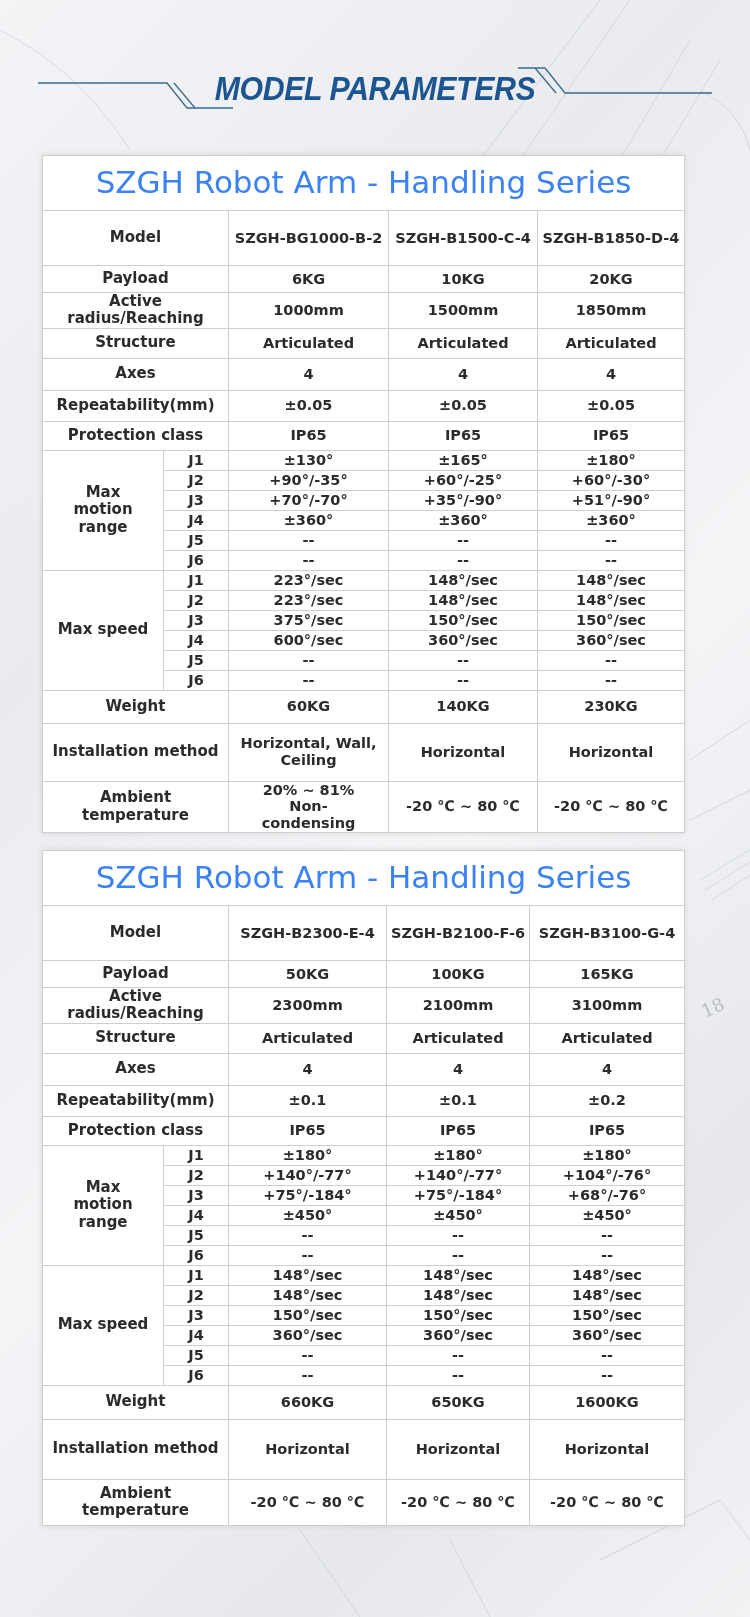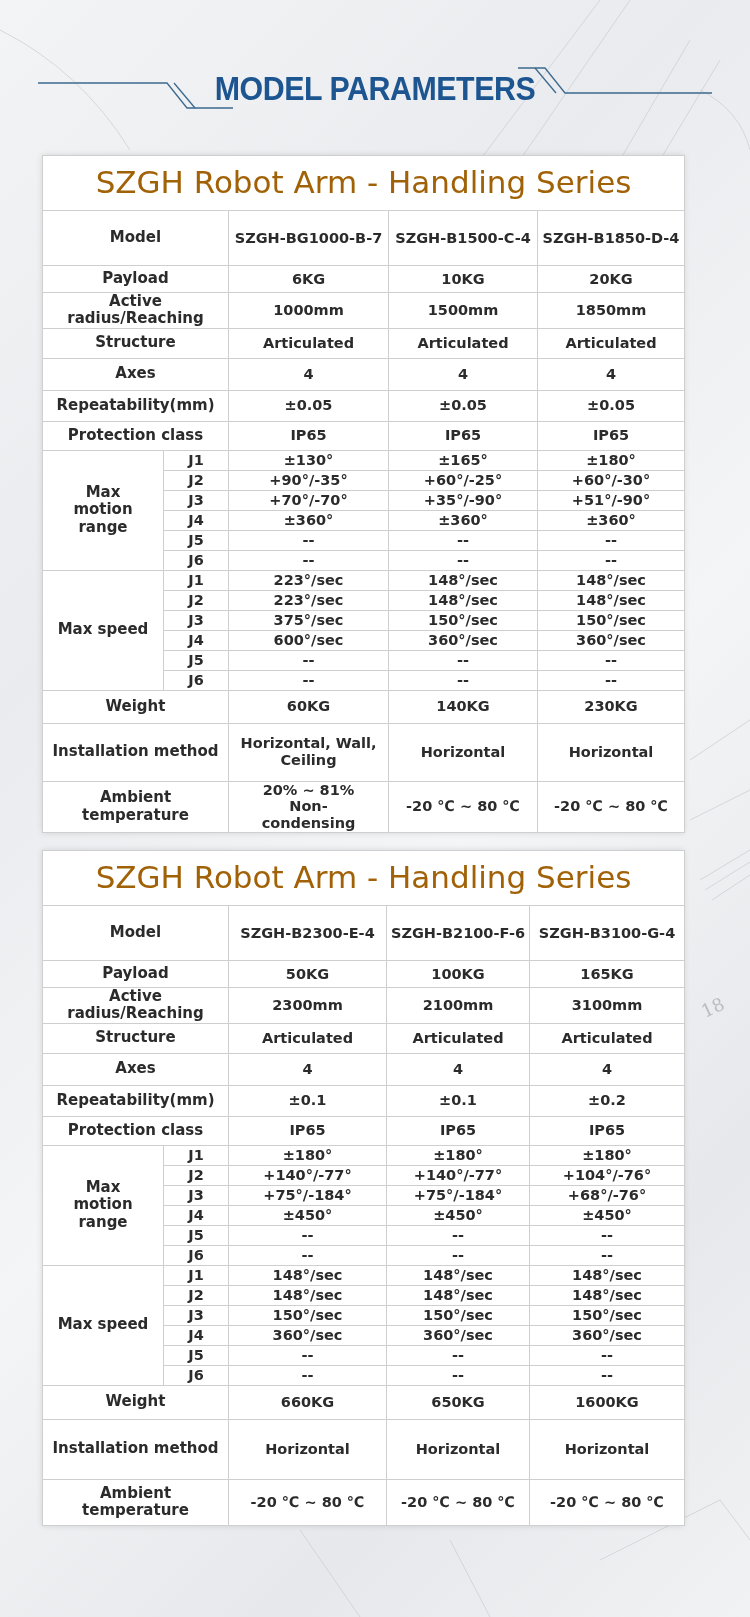--- a/index.html
+++ b/index.html
@@ -2,39 +2,39 @@
 <html><head>
 <meta charset="utf-8">
 <style>
   html, body { margin: 0; padding: 0; }
   body {
     width: 750px; height: 1617px; overflow: hidden; position: relative;
     background: linear-gradient(135deg, #f3f4f6 0%, #e9ebee 30%, #f4f5f7 55%, #e6e8eb 80%, #f1f2f4 100%);
     font-family: "Liberation Sans", "DejaVu Sans", sans-serif;
   }
   .bg-lines { position: absolute; inset: 0; pointer-events: none; }
-  .header { position: absolute; left: 0; top: 60px; width: 600px; height: 60px; }
+  .header { position: absolute; left: 0; top: 60px; width: 600px; height: 60px; font-style: italic; }
   .header-title {
     position: absolute; left: 0; width: 750px; top: 10px; text-align: center;
     color: #1d5590; font-size: 33px; font-weight: bold; letter-spacing: -0.5px;
     font-family: "Liberation Sans", sans-serif;
     transform: scaleX(0.92);
   }
   .table-card {
     position: absolute; left: 42px; width: 642px; background: #ffffff;
     box-shadow: 0 0 6px rgba(0,0,0,0.12);
   }
   table { border-collapse: collapse; width: 100%; table-layout: fixed; }
   td, th {
     border: 1px solid #cfcfcf; text-align: center; vertical-align: middle;
     font-weight: bold; color: #2b2b2b; font-size: 15px; padding: 0 2px;
     font-family: "DejaVu Sans", sans-serif; line-height: 1.15;
   }
   .title-cell {
-    font-weight: normal; color: #a16207; font-size: 31px;
+    font-weight: normal; color: #3b82f6; font-size: 31px;
     font-family: "DejaVu Sans", sans-serif; letter-spacing: 0px; margin-top: 8px;
   }
   .joint { font-size: 14.5px; }
   .val { font-size: 14.5px; }
 </style>
 </head>
 <body>
 
 <svg class="bg-lines" width="750" height="1617" viewBox="0 0 750 1617">
   <g stroke="#c9ccd1" stroke-width="1" fill="none" opacity="0.7">
@@ -78,21 +78,21 @@
         <col style="width:160px">
         <col style="width:149px">
         <col style="width:147px">
     </colgroup>
     <tbody>
         <tr style="height:55px">
       <td colspan="5" class="title-cell">SZGH Robot Arm - Handling Series</td>
     </tr>
     <tr style="height:55px">
       <td colspan="2">Model</td>
-      <td class="val">SZGH-BG1000-B-7</td>
+      <td class="val">SZGH-BG1000-B-2</td>
       <td class="val">SZGH-B1500-C-4</td>
       <td class="val">SZGH-B1850-D-4</td>
     </tr>
     <tr style="height:27px">
       <td colspan="2">Payload</td>
       <td class="val">6KG</td>
       <td class="val">10KG</td>
       <td class="val">20KG</td>
     </tr>
     <tr style="height:33px">

